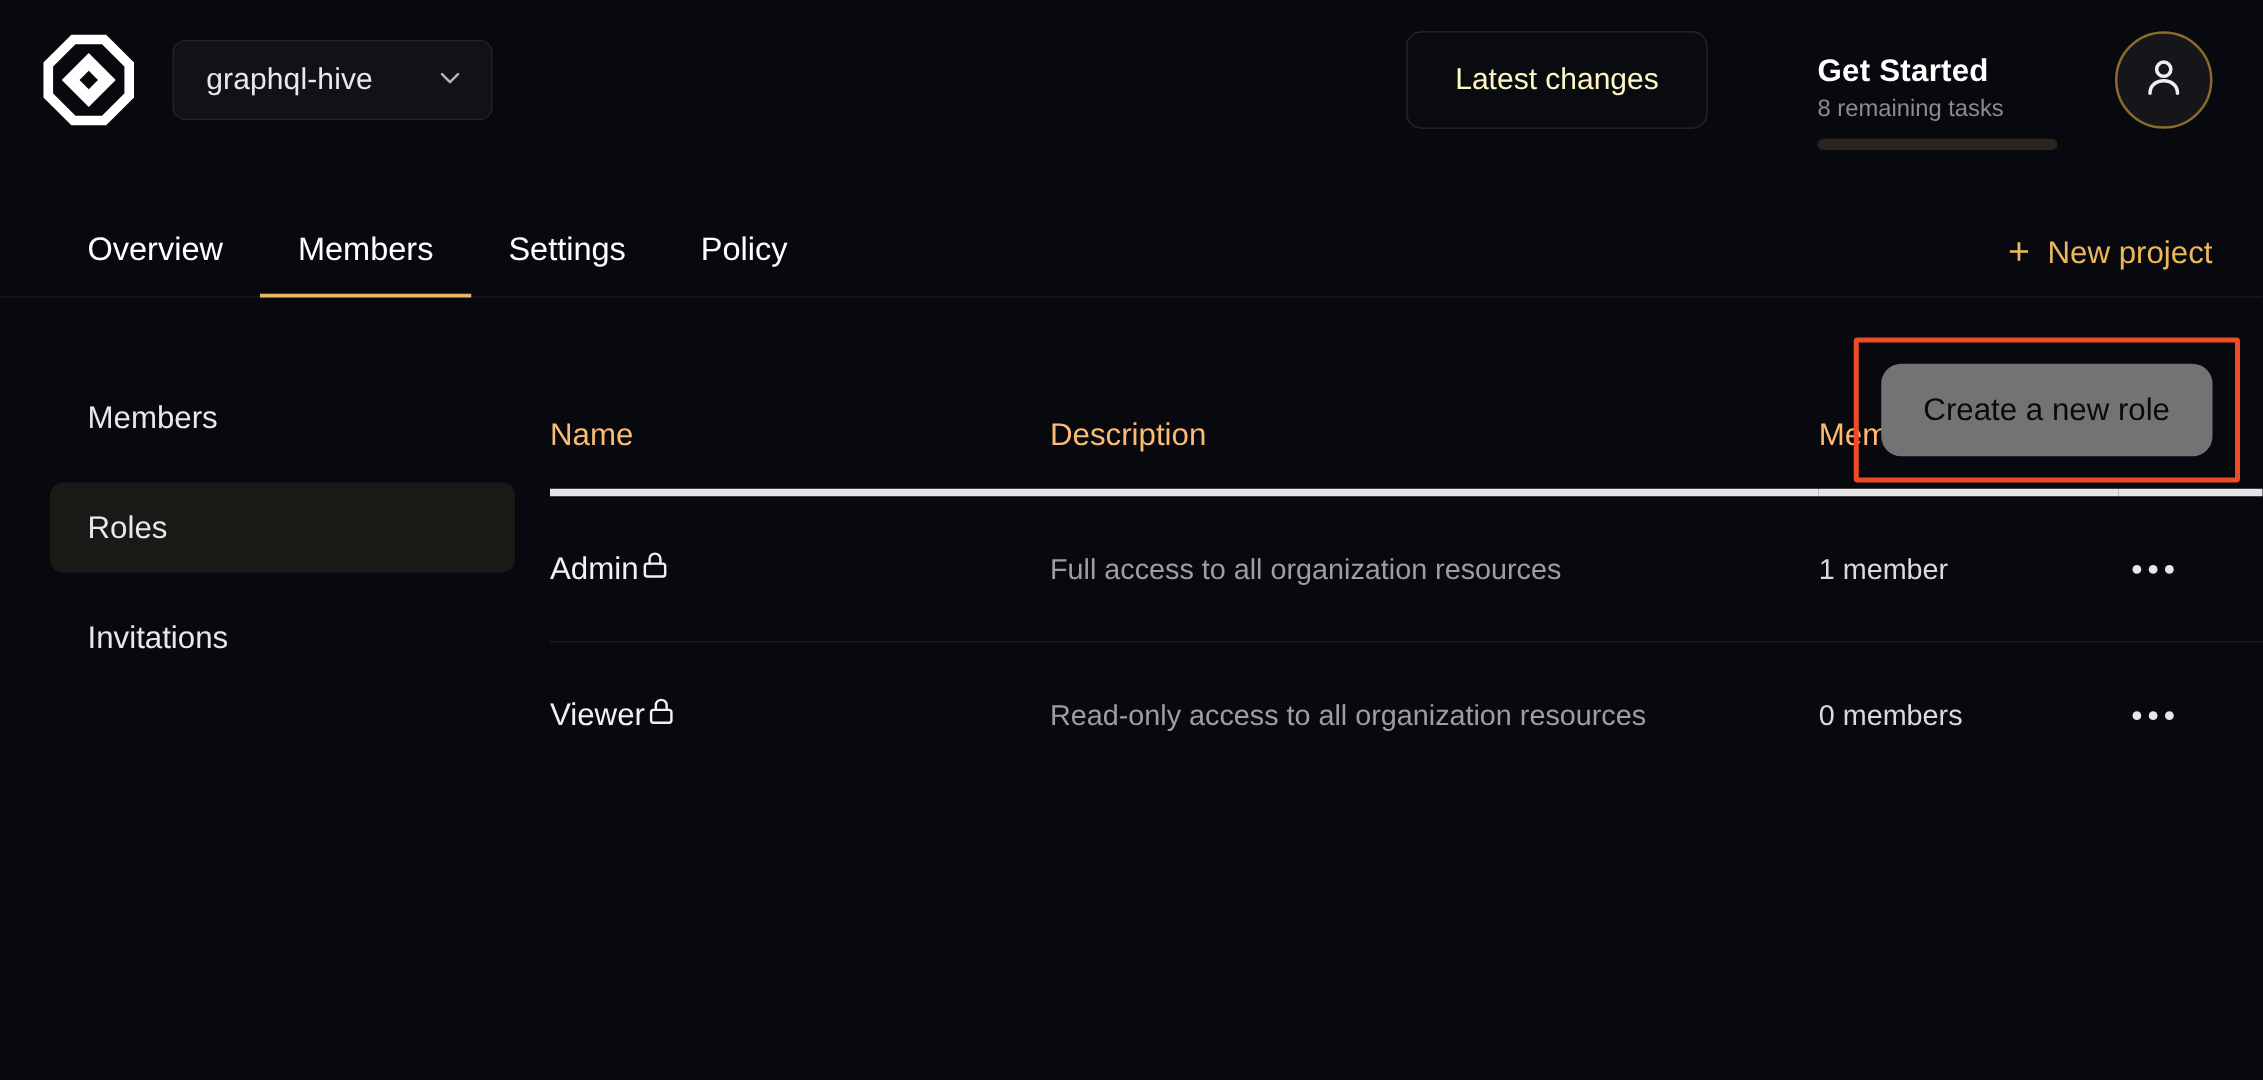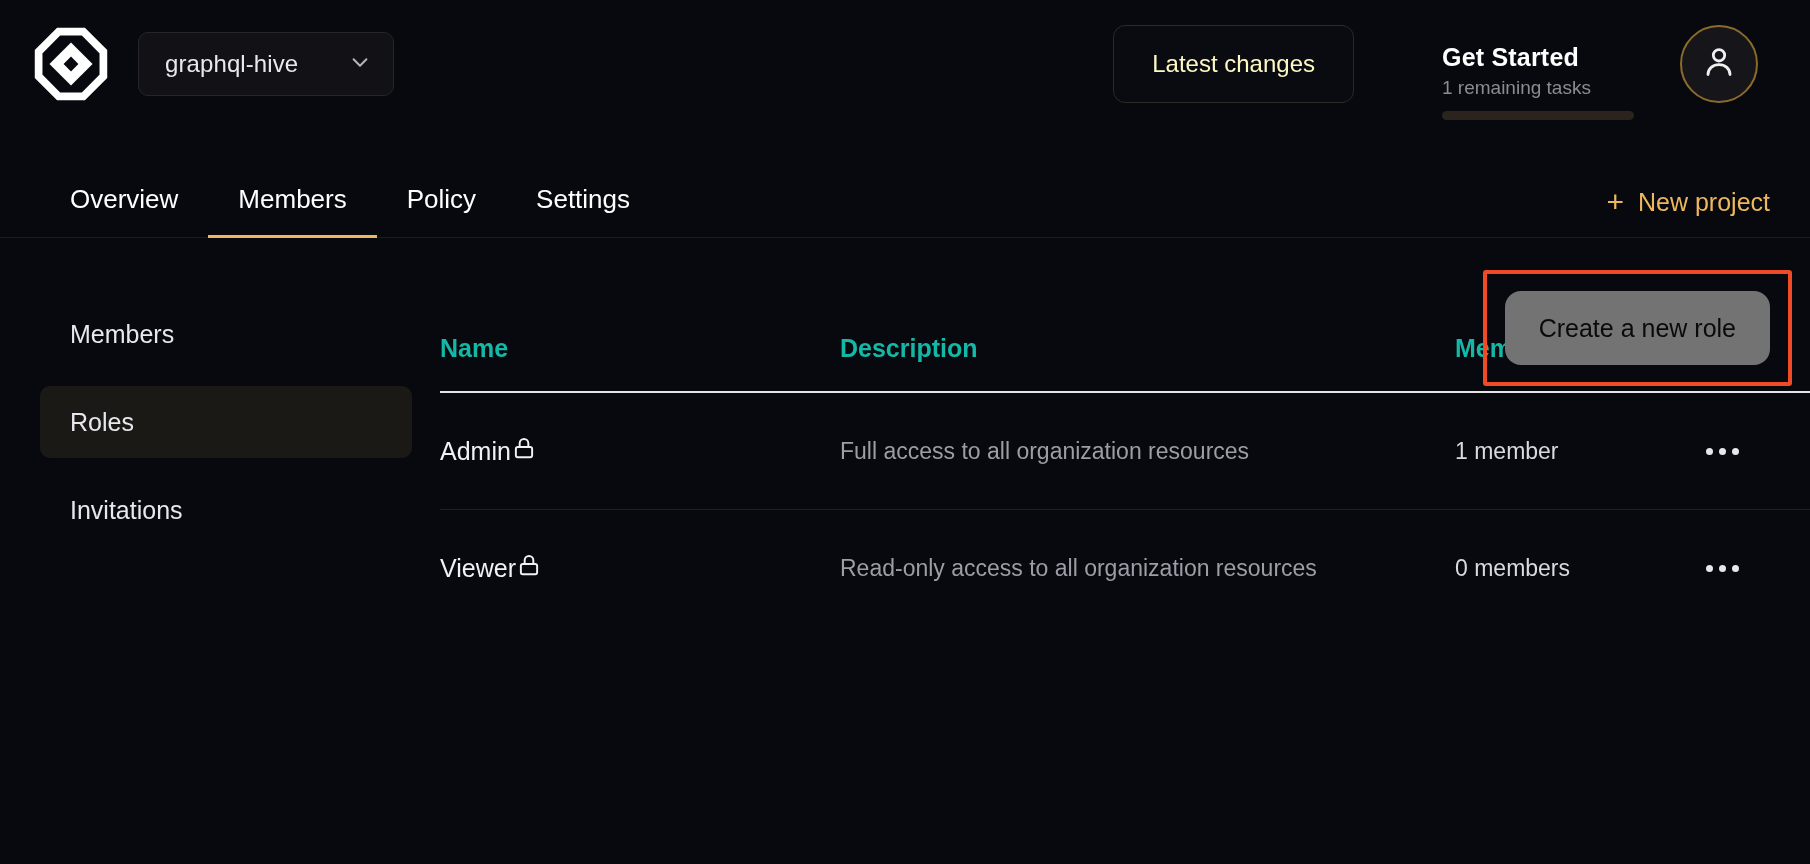--- a/index.html
+++ b/index.html
@@ -13,21 +13,21 @@
   }
   body { color: #fafafa; -webkit-font-smoothing: antialiased; }
 
   
   .app { width: 1810px; height: 864px; position: relative; background: #08090e; }
 
   .header {
     height: 128px;
     display: flex;
     align-items: center;
-    padding: 0 52px 0 34px;
+    padding: 0 40px 0 34px;
     position: relative;
   }
   .logo-mark { width: 74px; height: 74px; flex: 0 0 74px; display:block; }
   .org-switcher {
     margin-left: 30px;
     height: 64px;
     min-width: 256px;
     border: 1px solid #27252a;
     border-radius: 10px;
     background: #111116;
@@ -169,24 +169,24 @@
     cursor: pointer;
     font-family: "Liberation Sans", sans-serif;
     white-space: nowrap;
   }
 
   
   .roles-table { margin-top: 48px; width: 100%; border-collapse: collapse; table-layout: fixed; }
   .roles-table th {
     text-align: left;
     font-size: 25px;
-    font-weight: bold;
-    color: #14b8a6;
+    font-weight: normal;
+    color: #fdba74;
     padding: 0 0 28px 0;
-    border-bottom: 2px solid #e5e5e5;
+    border-bottom: 6px solid #e5e5e5;
   }
   .col-name { width: 400px; }
   .col-desc { width: 615px; }
   .col-members { width: 240px; }
   .col-actions { width: 120px; }
 
   .roles-table td {
     padding: 36px 0;
     border-bottom: 1px solid #1e2027;
     vertical-align: middle;
@@ -233,41 +233,41 @@
           <polyline points="5 9 12 16 19 9"></polyline>
         </svg>
       </span>
     </div>
 
     <div class="header-right">
       <button class="latest-changes">Latest changes</button>
 
       <div class="get-started">
         <div class="gs-title">Get Started</div>
-        <div class="gs-sub">1 remaining tasks</div>
+        <div class="gs-sub">8 remaining tasks</div>
         <div class="gs-bar"></div>
       </div>
 
       <div class="avatar">
         <span>
           <svg viewBox="0 0 24 24" fill="none" stroke="currentColor" stroke-width="1.7" stroke-linecap="round">
             <circle cx="12" cy="8" r="3.4"></circle>
             <path d="M5.4 19.5c0-3.6 2.95-5.9 6.6-5.9s6.6 2.3 6.6 5.9"></path>
           </svg>
         </span>
       </div>
     </div>
   </div>
 
   <div class="tabbar">
     <div class="tabs">
       <div class="tab">Overview</div>
       <div class="tab active">Members</div>
+      <div class="tab">Settings</div>
       <div class="tab">Policy</div>
-      <div class="tab">Settings</div>
     </div>
     <div class="new-project">
       <span class="plus">+</span>
       <span>New project</span>
     </div>
   </div>
 
   <div class="body-wrap">
 
     <div class="side-nav">

